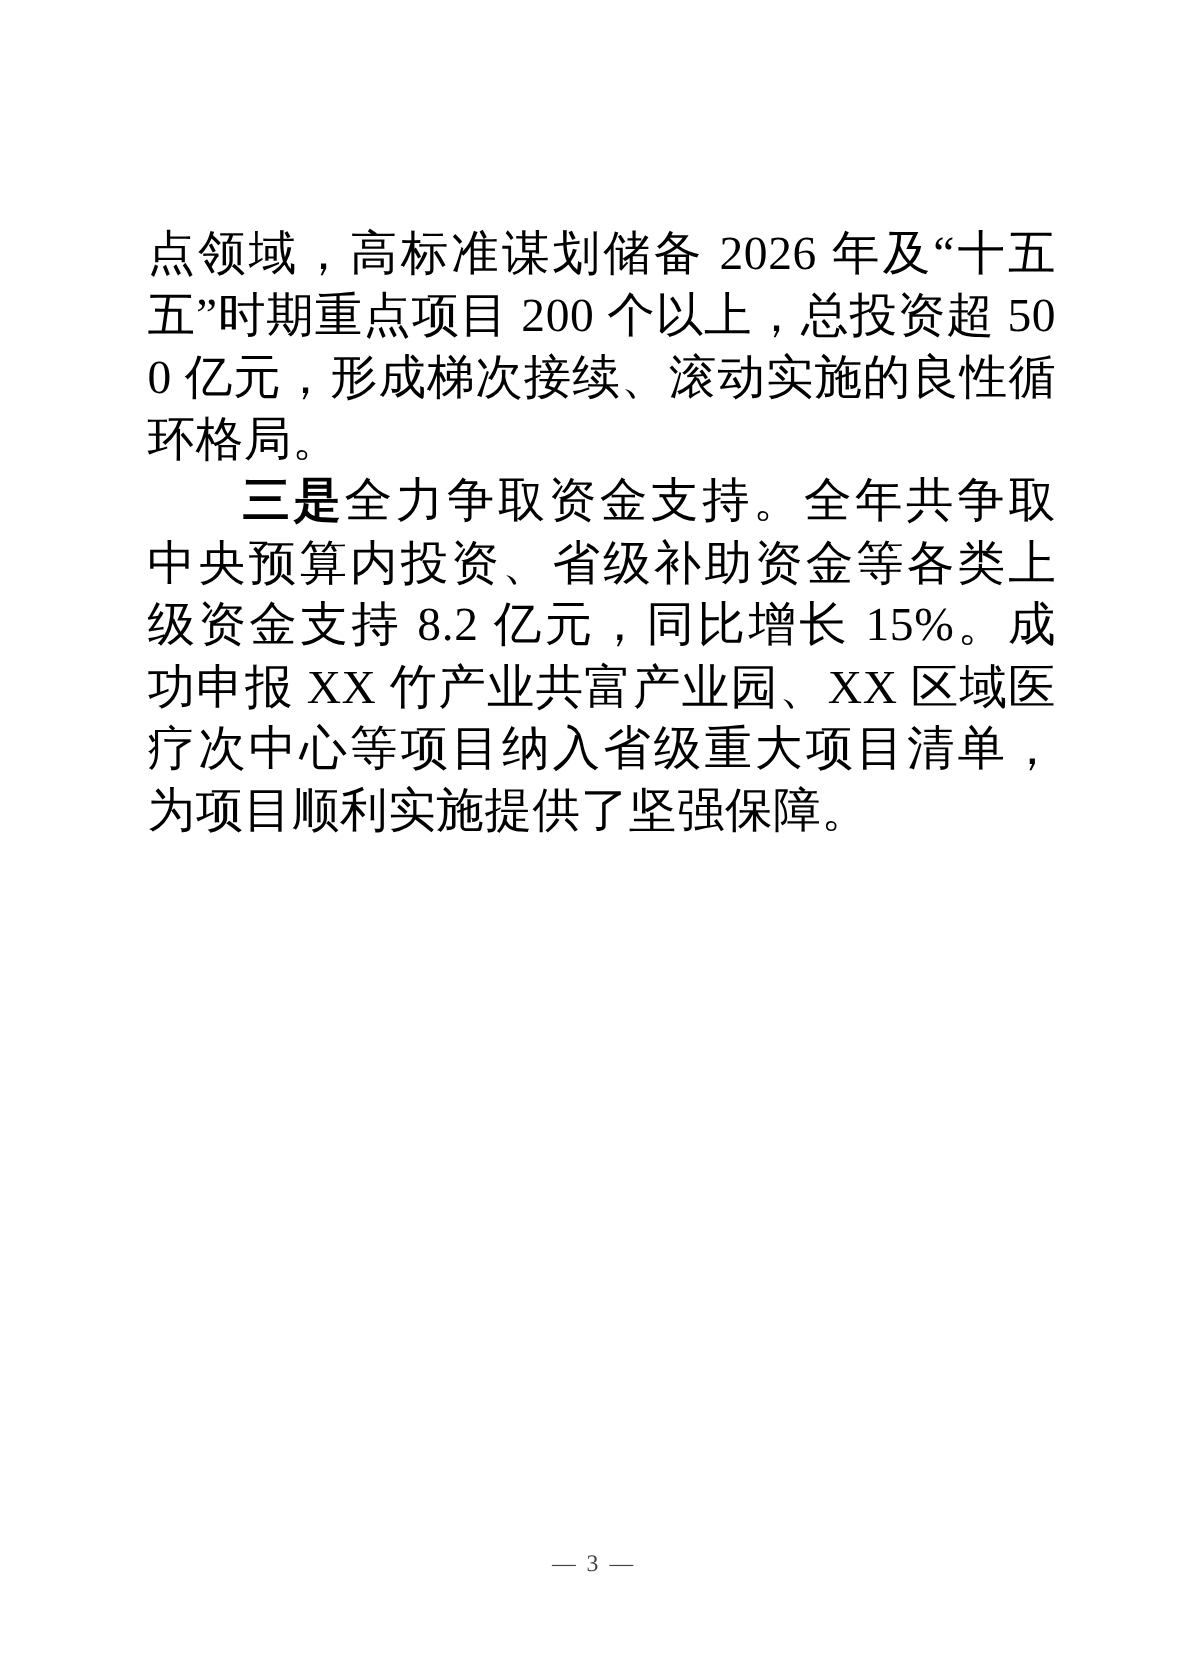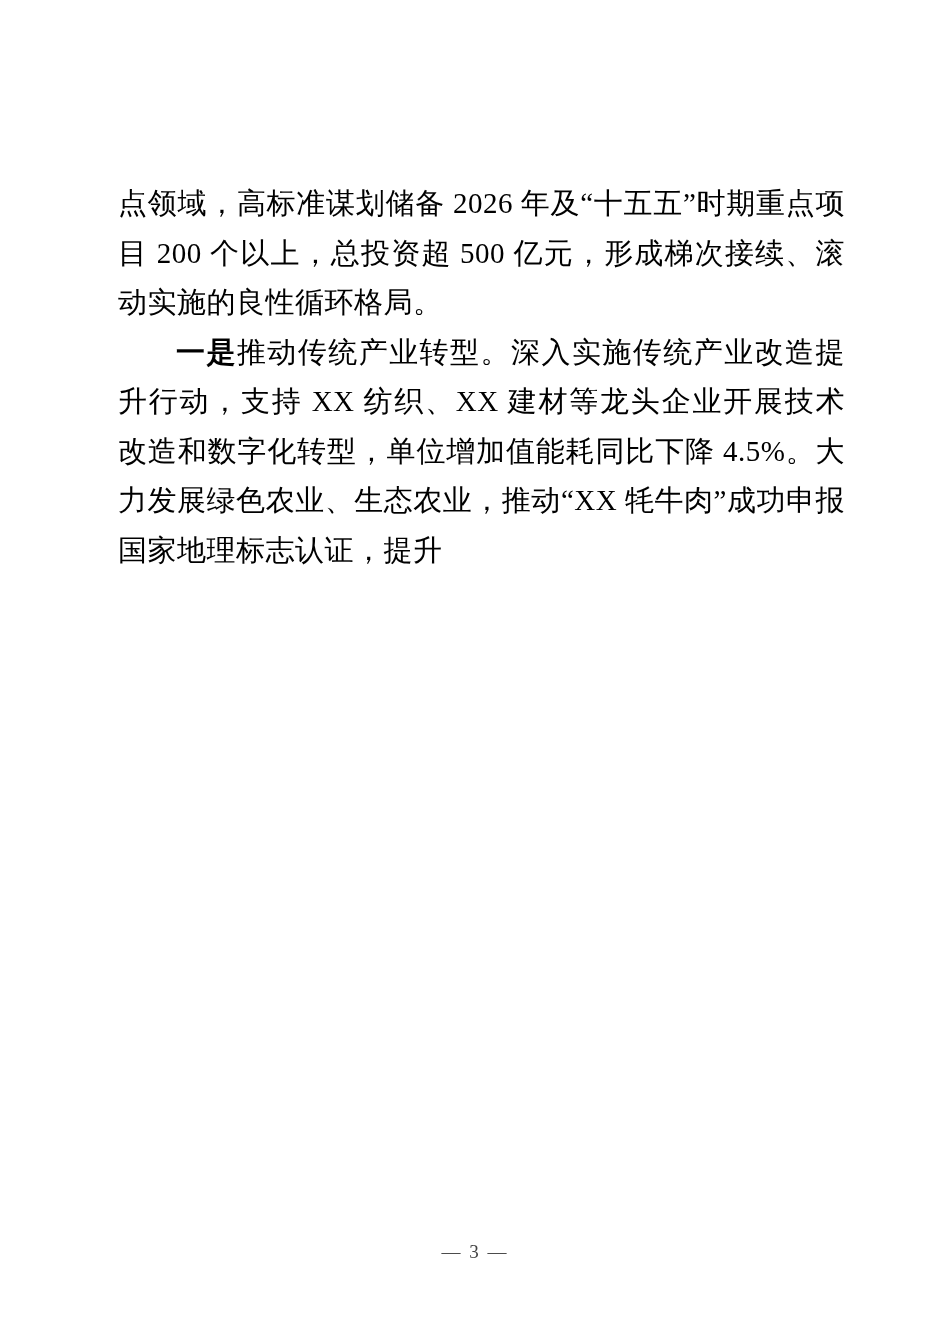--- a/index.html
+++ b/index.html
@@ -24,21 +24,21 @@
     background: #ffffff;
   }
   .doc-body {
     position: absolute;
     left: 118px;
     top: 179px;
     width: 727px;
   }
   .para {
     margin: 0;
-    font-size: 29px;
+    font-size: 38px;
     line-height: 49.5px;
     text-align: justify;
     text-indent: 2em;
     letter-spacing: 0.5px;
     word-break: break-all;
   }
   .para.no-indent {
     text-indent: 0;
   }
   .para strong {
@@ -55,16 +55,16 @@
     color: #444444;
     letter-spacing: 2px;
   }
 </style>
 </head>
 <body>
 
 <div class="doc-page">
   <div class="doc-body">
       <p class="para no-indent"><span>点领域，高标准谋划储备 2026 年及“十五五”时期重点项目 200 个以上，总投资超 500 亿元，形成梯次接续、滚动实施的良性循环格局。</span></p>
-      <p class="para"><strong>一是</strong><span>推动传统产业转型。深入实施传统产业改造提升行动，支持 XX 纺织、XX 建材等龙头企业开展技术改造和数字化转型，单位增加值能耗同比下降 4.5%。大力发展绿色农业、生态农业，推动“XX 牦牛肉”成功申报国家地理标志认证，提升</span></p>
+      <p class="para"><strong>三是</strong><span>全力争取资金支持。全年共争取中央预算内投资、省级补助资金等各类上级资金支持 8.2 亿元，同比增长 15%。成功申报 XX 竹产业共富产业园、XX 区域医疗次中心等项目纳入省级重大项目清单，为项目顺利实施提供了坚强保障。</span></p>
     </div>
   <div class="doc-footer">— 3 —</div>
 </div>
 
 </body></html>

